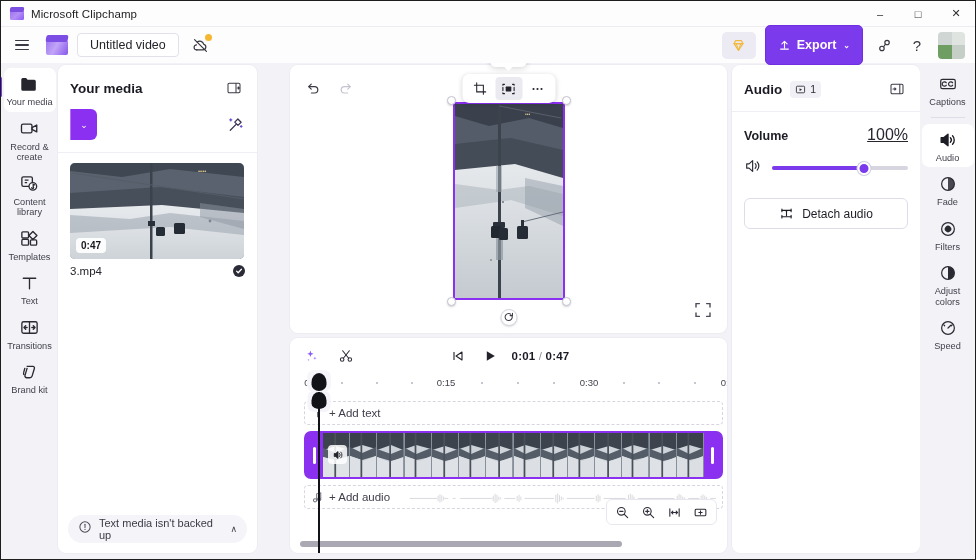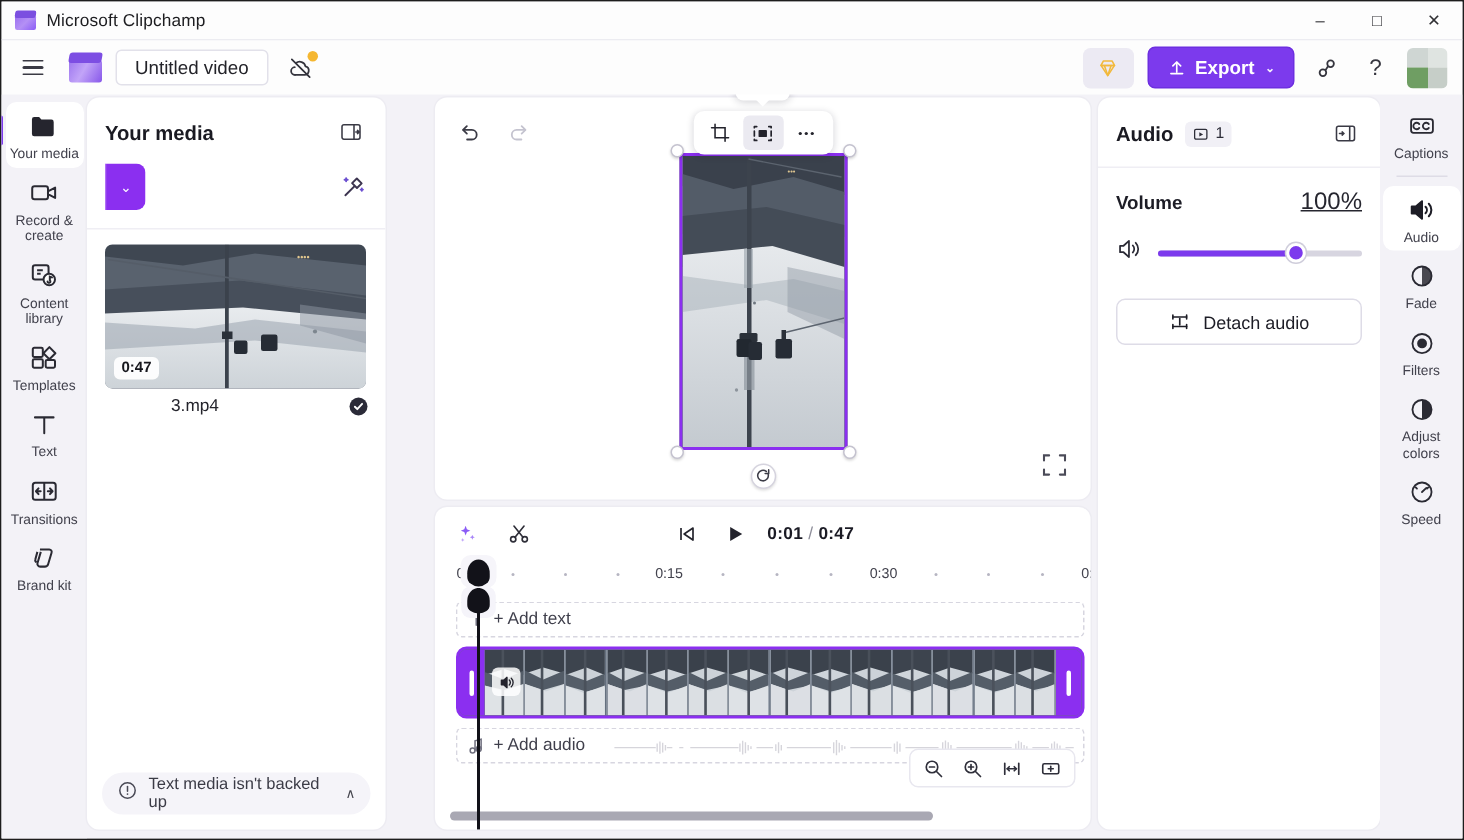--- a/index.html
+++ b/index.html
@@ -75,21 +75,21 @@
   .cloudoff .badge {
     position: absolute; right: 2px; top: 2px; width: 7px; height: 7px;
     background: #f5b731; border-radius: 50%;
   }
   .hdr-right { margin-left: auto; display: flex; align-items: center; gap: 9px; }
   .gem-btn {
     width: 34px; height: 27px; background: #eceaf3; border-radius: 5px;
     display: flex; align-items: center; justify-content: center; cursor: pointer;
   }
   .export-btn {
-    height: 28px; background: #7c3aed; color: #fff;
+    height: 40px; background: #7c3aed; color: #fff;
     border-radius: 5px; display: flex; align-items: center; gap: 6px;
     padding: 0 12px; font-size: 12.5px; font-weight: bold; cursor: pointer;
     border: 1px solid #6d2fe0;
   }
   .export-btn .chev { font-size: 8px; opacity: .95; margin-left: 1px; }
   .icon-btn { width: 24px; height: 24px; display: flex; align-items: center; justify-content: center; cursor: pointer; border-radius: 4px; color: #35353e; }
   .avatar {
     width: 27px; height: 27px; border-radius: 4px; overflow: hidden;
     display: grid; grid-template-columns: 1fr 1fr; grid-template-rows: 1fr 1fr;
     cursor: pointer;
@@ -146,21 +146,21 @@
   .thumb {
     width: 174px; height: 96px; border-radius: 5px; overflow: hidden;
     position: relative; background: #5a6170;
   }
   .dur-badge {
     position: absolute; left: 6px; bottom: 6px;
     background: rgba(255,255,255,.92); color: #17171d;
     font-size: 10px; font-weight: bold; padding: 2px 5px; border-radius: 4px;
   }
   .media-meta { display: flex; align-items: center; margin-top: 6px; }
-  .media-name { font-size: 11.5px; color: #24242c; margin-left: 44px; }
+  .media-name { font-size: 11.5px; color: #24242c; }
   .media-check {
     margin-left: auto; width: 12px; height: 12px; border-radius: 50%;
     background: #2b2b38; display: flex; align-items: center; justify-content: center;
   }
   .mp-foot { padding: 8px 10px 10px; }
   .backup-pill {
     background: #f5f4f9; border-radius: 16px; height: 28px;
     display: flex; align-items: center; gap: 7px; padding: 0 10px; cursor: pointer;
   }
   .backup-txt { font-size: 11px; color: #3b3b46; }

